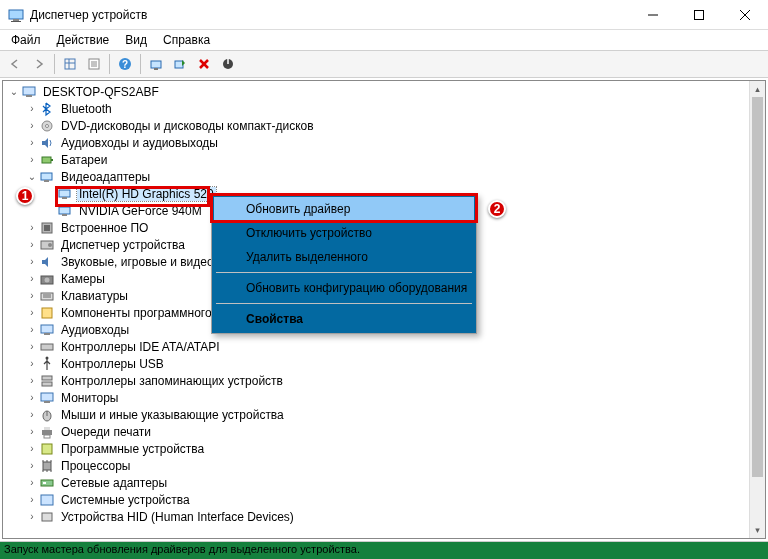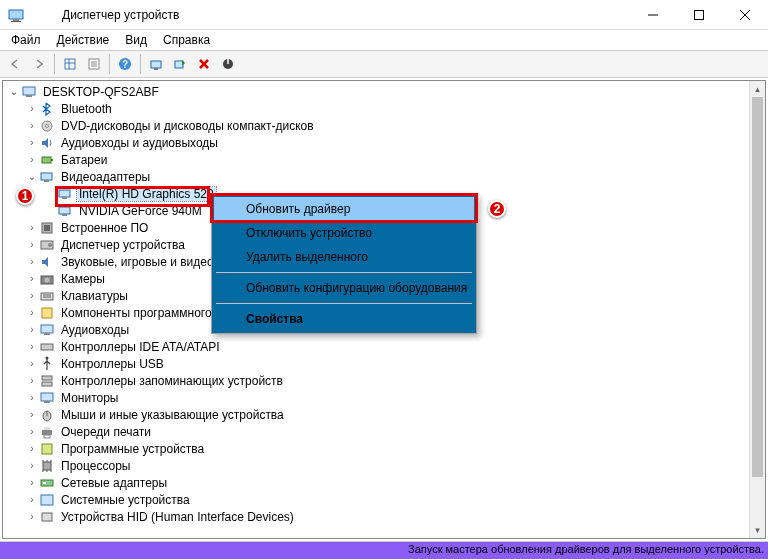--- a/index.html
+++ b/index.html
@@ -13,21 +13,21 @@
   position: relative;
 }
 .titlebar {
   height: 30px;
   background: #fff;
   display: flex;
   align-items: center;
   border-bottom: 1px solid #ddd;
 }
 .titlebar .app-icon { width: 16px; height: 16px; margin: 0 6px 0 8px; }
-.titlebar .title { flex: 1; font-size: 12px; margin-left: 32px; }
+.titlebar .title { flex: 1; font-size: 12px; }
 .titlebar .winbtn { width: 46px; height: 30px; display: flex; align-items: center; justify-content: center; }
 
 .menubar {
   height: 20px;
   display: flex;
   align-items: center;
   padding: 0 3px;
   font-size: 12px;
 }
 .menubar .mitem { padding: 2px 8px; }
@@ -121,23 +121,22 @@
   border: 3px solid #e00000;
   pointer-events: none;
 }
 
 .statusbar {
   position: absolute;
   left: 0; right: 0; bottom: 0;
   height: 18px;
   font-size: 11px;
   padding: 1px 4px;
-  background: #8b5cf6;
+  background: #15803d;
   border-top: 1px solid #ccc;
-  text-align: right;
 }
 
 .sel-highlight {
   position: absolute;
   border: 3px solid #e00000;
   z-index: 30;
   pointer-events: none;
 }
 
 svg { display: block; }

